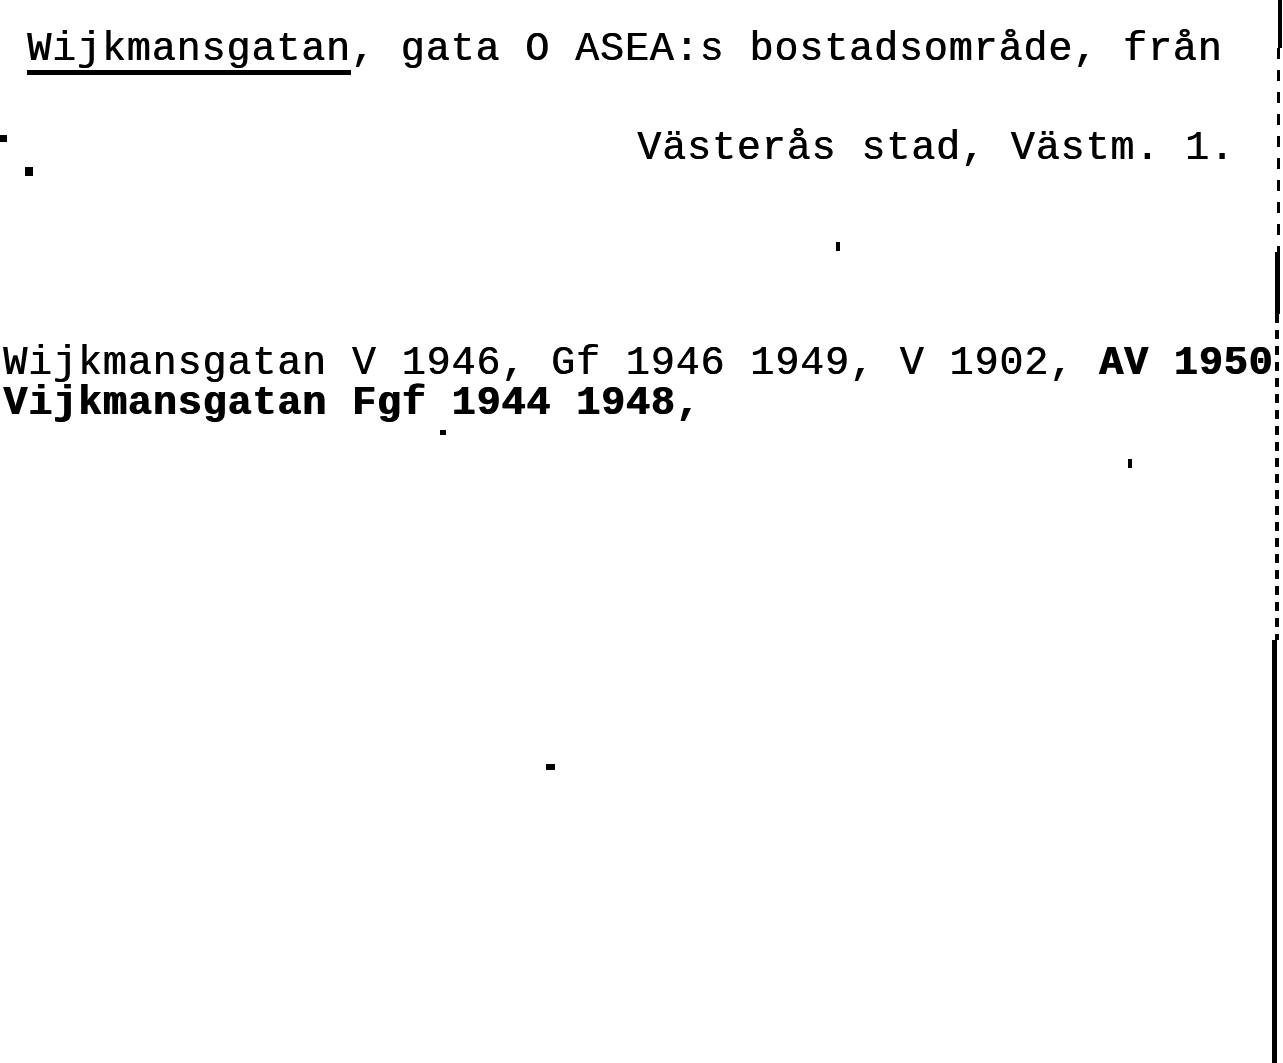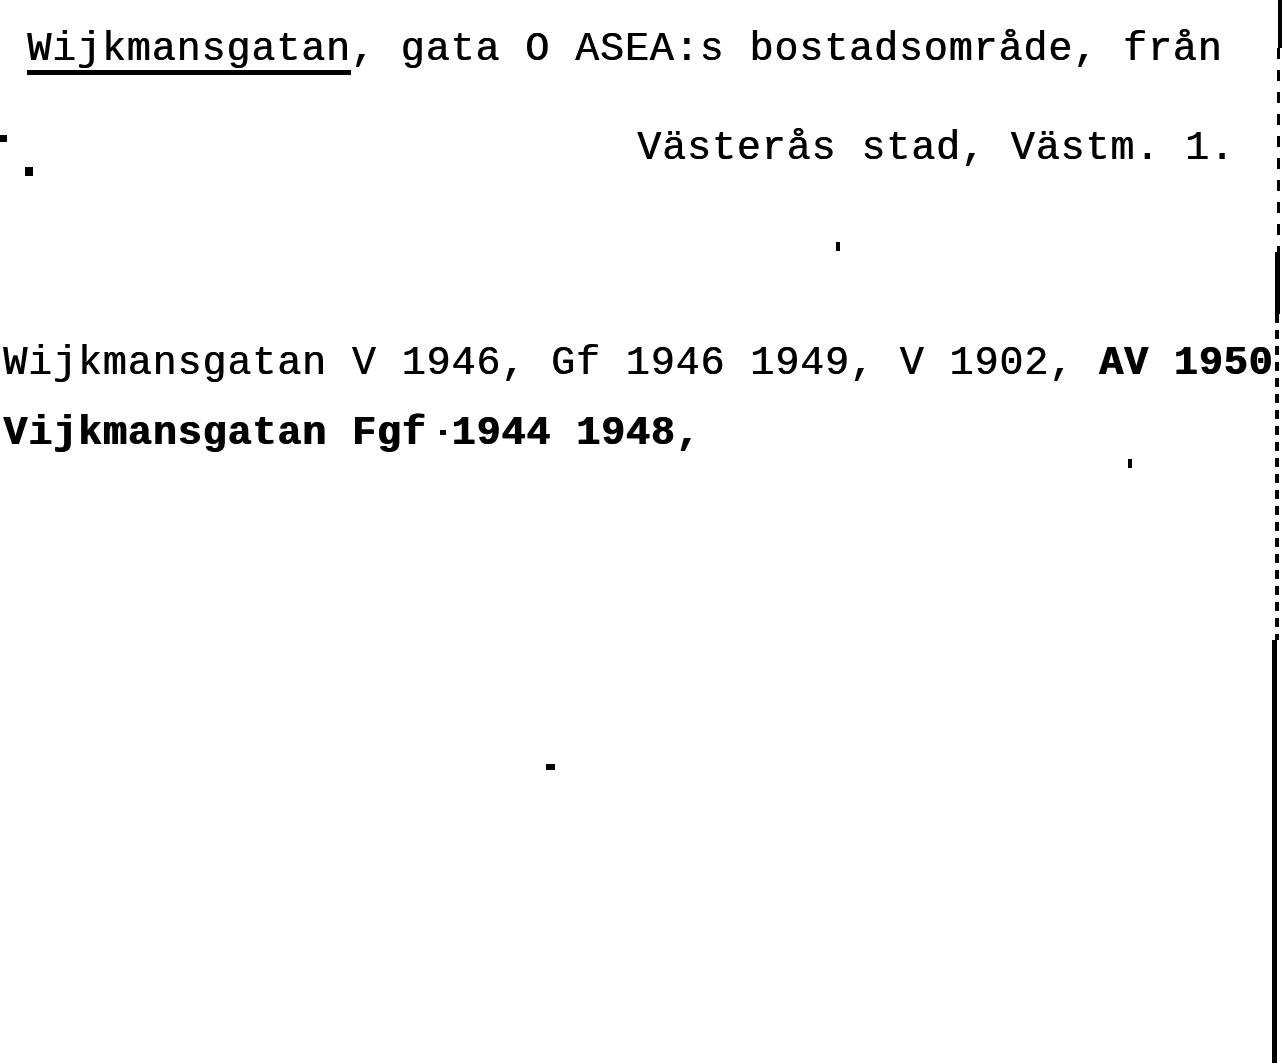--- a/index.html
+++ b/index.html
@@ -56,21 +56,21 @@
 
 <div id="card">
 
   <div class="tline" style="left:2px; top:30px;margin-left:25px;"><span class="title-underlined">Wijkmansgatan</span><span>, gata O ASEA:s bostadsområde, från</span></div>
 
 
   <div class="tline" style="left:637px; top:129px;">Västerås stad, Västm. 1.</div>
 
   <div class="tline" style="left:3px; top:344px;"><span>Wijkmansgatan V 1946, Gf 1946 1949, V 1902, </span><span class="heavy">AV 1950</span></div>
 
-  <div class="tline heavy" style="left:3px; top:414px;">Vijkmansgatan Fgf 1944 1948,</div>
+  <div class="tline heavy" style="left:3px; top:384px;">Vijkmansgatan Fgf 1944 1948,</div>
 
 
   <div class="vseg solid" style="left:1278px; top:0px;   width:4px; height:48px;"></div>
   <div class="vseg dashed-sparse" style="left:1277px; top:48px;  width:3px; height:204px;"></div>
   <div class="vseg solid" style="left:1275px; top:252px; width:5px; height:62px;"></div>
   <div class="vseg dashed-dense" style="left:1275px; top:314px; width:4px; height:326px;"></div>
   <div class="vseg solid" style="left:1272px; top:640px; width:5px; height:423px;"></div>
 
   <div class="speck" style="left:0px;    top:135px; width:7px; height:7px;"></div>
   <div class="speck" style="left:25px;   top:167px; width:8px; height:9px;"></div>

